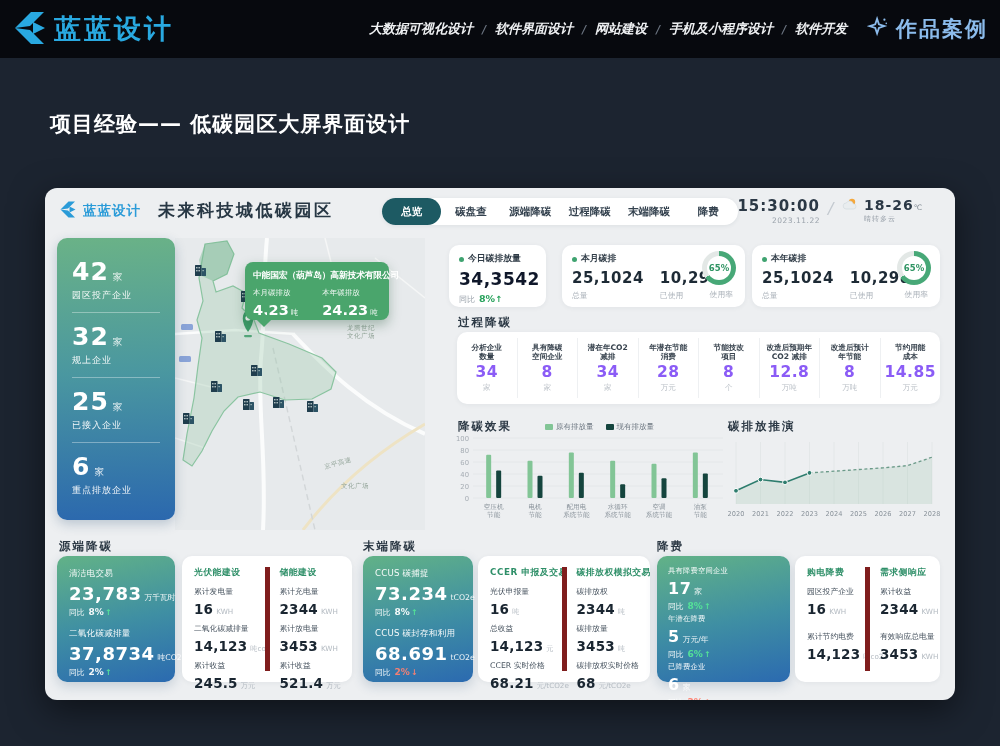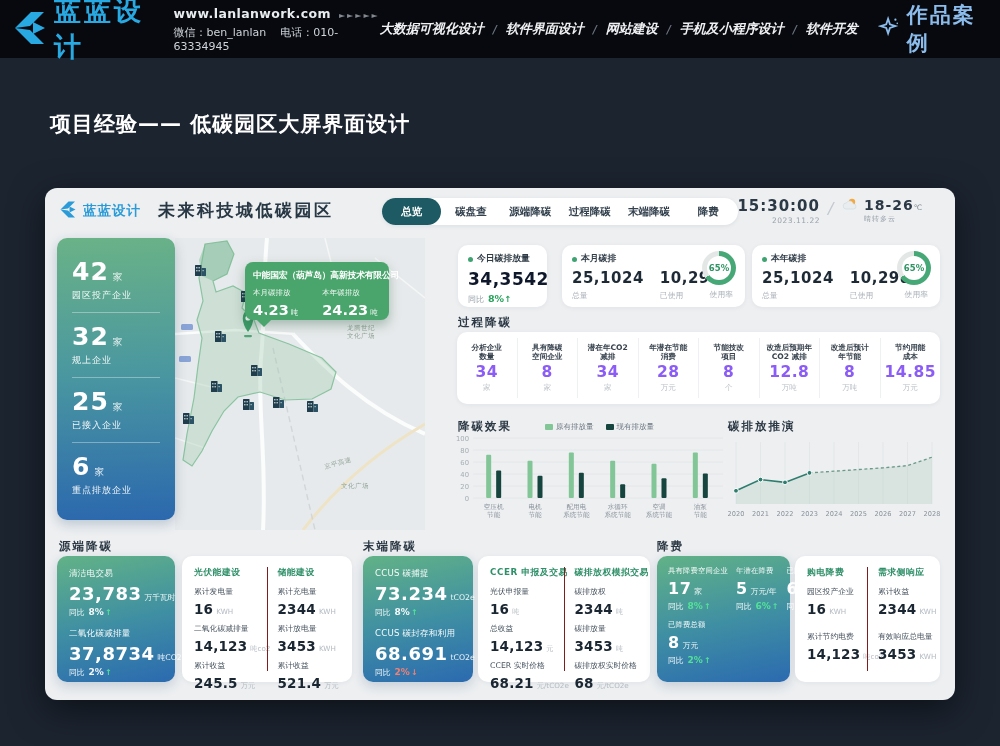--- a/index.html
+++ b/index.html
@@ -55,21 +55,21 @@
   .map-tooltip::after{content:"";position:absolute;left:14px;bottom:-5px;width:10px;height:10px;background:#4aa56c;transform:rotate(45deg)}
   .tt-company{font-size:8.8px;font-weight:bold;letter-spacing:-.2px;white-space:nowrap}
   .tt-cols{display:flex;gap:24px;margin-top:6px}
   .tt-label{font-size:7.5px;opacity:.92}
   .tt-valrow{margin-top:2px}
   .tt-val{font-size:14.5px;font-weight:bold}
   .tt-unit{font-size:7.5px;margin-left:2px;opacity:.92}
 
   
   .kpi-card{position:absolute;top:57px;height:62px;background:#fff;border-radius:10px;padding:8px 10px;box-sizing:border-box;box-shadow:0 1px 5px rgba(30,50,60,.06)}
-  #kpi-today{left:413px;width:89px}
+  #kpi-today{left:404px;width:97px}
   #kpi-month{left:517px;width:183px}
   #kpi-year{left:707px;width:188px}
   .kpi-head{display:flex;align-items:center;gap:4px;font-size:8.8px;color:#2f3b46;font-weight:bold;white-space:nowrap}
   .dot{width:5px;height:5px;border-radius:50%;background:#3fa370;flex:0 0 auto}
   .kpi-value{font-size:17px;font-weight:bold;color:#0f172a;letter-spacing:.5px;margin-top:4px}
   .kpi-yoy{font-size:8px;color:#9aa2ab;margin-top:4px}
   .kpi-yoy b{color:#27a25b;font-size:9.5px;margin-left:4px}
   .kpi-arrow{color:#27a25b;font-size:8.5px;font-weight:bold}
   .kpi-pair{display:flex;gap:16px;margin-top:4px}
   .kpi-num{font-size:15px;font-weight:bold;color:#1d2a35;letter-spacing:.5px}
@@ -97,66 +97,62 @@
   #line-svg{position:absolute;left:683px;top:246px}
   text.tick{font-size:6.8px;fill:#a6adb4}
   text.cat{font-size:6.6px;fill:#8a939b}
   text.maplabel{font-size:6.5px;fill:#95a69b;letter-spacing:.5px}
 
   
   .hl-card{position:absolute;top:368px;height:126px;border-radius:10px;color:#fff;padding:12px;box-sizing:border-box;
     background:linear-gradient(168deg,#62b287 0%,#3f8fa3 52%,#2b6ab0 100%);box-shadow:0 4px 12px rgba(30,70,110,.2)}
   #hl-source{left:12px;width:118px}
   #hl-terminal{left:318px;width:110px}
-  #hl-fee{left:612px;width:133px;display:grid;grid-template-columns:1fr 1fr 1fr;grid-template-rows:1fr 1fr;gap:2px 8px;padding:10px 11px}
+  #hl-fee{left:612px;width:133px;display:grid;grid-template-columns:1fr;grid-template-rows:1fr 1fr;gap:2px 8px;padding:10px 11px}
   .hl-group{margin-bottom:10px}
   #hl-fee .hl-group{margin-bottom:0}
   .hl-label{font-size:8.6px;opacity:.95;white-space:nowrap;letter-spacing:.2px}
   #hl-fee .hl-label{font-size:7.3px}
   .hl-valrow{margin-top:3px;white-space:nowrap}
   .hl-value{font-size:18px;font-weight:bold;letter-spacing:.5px}
   #hl-fee .hl-value{font-size:16px}
   .hl-unit{font-size:7.8px;margin-left:3px;opacity:.9}
   .hl-yoy{font-size:7.8px;opacity:.95;margin-top:3px;white-space:nowrap}
   .hl-pct{font-weight:bold;font-size:9px;margin-left:4px}
   .hl-arrow{font-size:8px;margin-left:1px;font-weight:bold}
   .tone-white{color:#fff}.tone-green{color:#55e698}.tone-red{color:#ff8070}
   .hl-arrow.tone-white{color:#55e698}
 
   
   .panel{position:absolute;top:368px;height:126px;background:#fff;border-radius:10px;display:flex;padding:11px 12px;box-sizing:border-box;box-shadow:0 1px 5px rgba(30,50,60,.06)}
   #panel-source{left:137px;width:170px}
   #panel-terminal{left:433px;width:172px}
   #panel-fee{left:750px;width:145px}
   .panel-col{flex:1;display:flex;flex-direction:column;min-width:0}
-  .panel-col-r{border-left:1px solid #7f1d1d;padding-left:10px;margin-left:10px}
+  .panel-col-r{border-left:5px solid #7f1d1d;padding-left:10px;margin-left:10px}
   .panel-title{font-size:8.8px;font-weight:bold;color:#2e8f68;letter-spacing:.5px;white-space:nowrap;margin-bottom:2px}
   .panel-row{margin-top:5px;flex:1}
   .row-label{font-size:7.8px;color:#46525e;white-space:nowrap}
   .row-valrow{margin-top:2px;white-space:nowrap}
   .row-value{font-size:13.5px;font-weight:bold;color:#1a2631;letter-spacing:.2px}
   .row-unit{font-size:7.2px;color:#b3bac1;margin-left:3px}
 </style>
 </head>
 <body>
 
 <div class="site-header">
   <div class="site-logo">
     <span>
       <svg width="34" height="36" viewBox="0 0 34 36">
         <path d="M3,19 L19,3 L32,3 L18,17 Z" fill="#29a9e1"></path>
         <path d="M18,21 L32,35 L19,35 L3,19 Z" fill="#29a9e1"></path>
         <path d="M21,13 L33,19 L21,25 Z" fill="#29a9e1"></path>
       </svg>
     </span>
     <span class="logo-text">蓝蓝设计</span>
-  </div>
-  <div class="contact">
-    <div class="url-row"><span>www.lanlanwork.com</span><span class="arrows">►►►►►</span></div>
-    <div class="contact-row"><span>微信：ben_lanlan</span><span class="sp">电话：010-63334945</span></div>
   </div>
   <div class="site-nav" id="site-nav">
       <span class="nav-item">大数据可视化设计</span>
       <span class="nav-sep">/</span>
       <span class="nav-item">软件界面设计</span>
       <span class="nav-sep">/</span>
       <span class="nav-item">网站建设</span>
       <span class="nav-sep">/</span>
       <span class="nav-item">手机及小程序设计</span>
       <span class="nav-sep">/</span>

